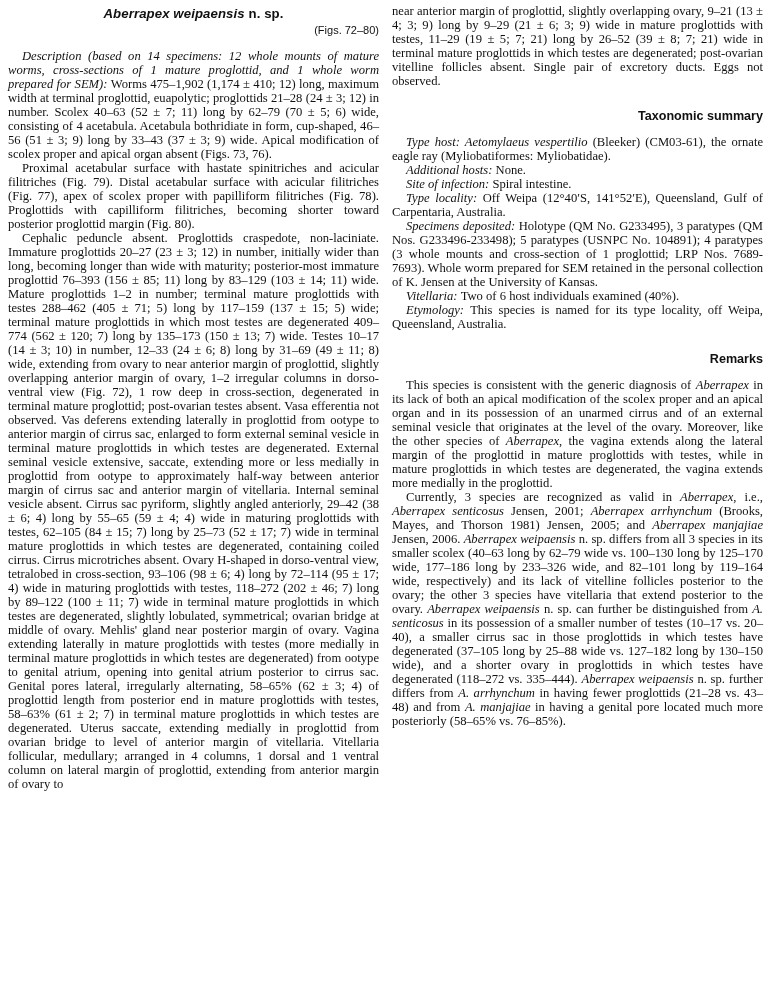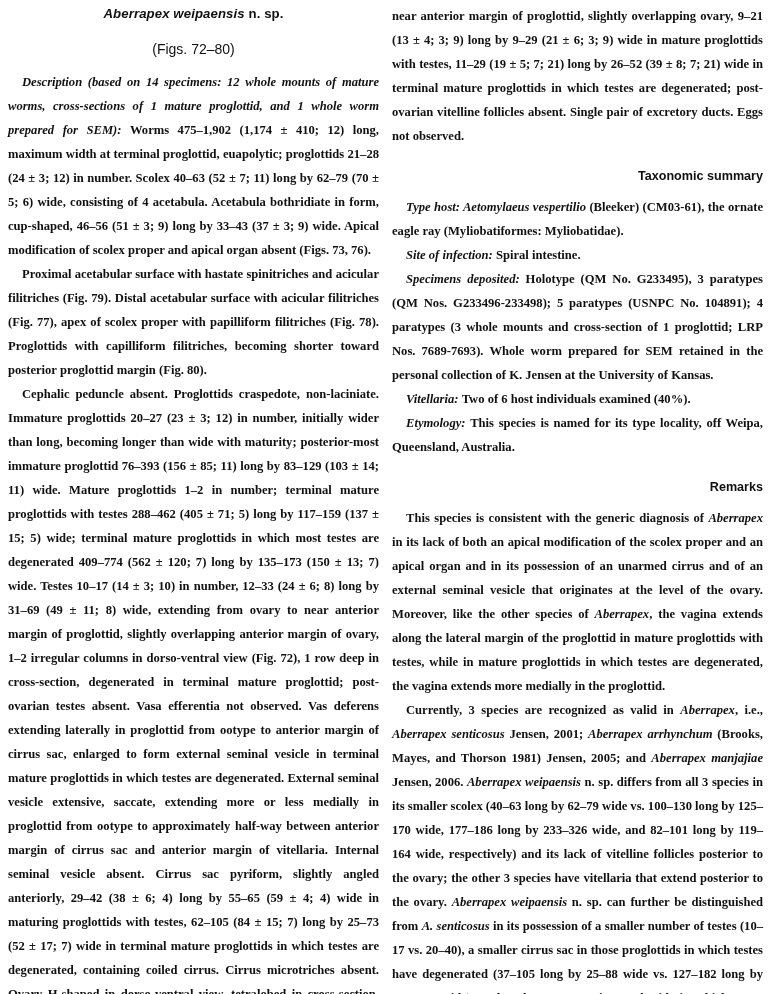--- a/index.html
+++ b/index.html
@@ -26,29 +26,29 @@
     text-align: center;
     margin: 2px 0 13px 0;
   }
   .species-title {
     font-size: 13.2px;
     font-weight: bold;
     letter-spacing: 0.1px;
   }
   .species-title .sp-name { font-style: italic; }
   .figs {
-    font-size: 14px;
-    margin-top: 20px;
+    font-size: 11px;
+    margin-top: 3px;
+    text-align: right;
   }
   .body-text {
     font-family: "Liberation Serif", serif;
     font-size: 12.6px;
-    line-height: 24px;
+    line-height: 14px;
     text-align: justify;
-    font-weight: bold;
   }
   .body-text p { margin: 0; text-indent: 14px; }
   .body-text p.no-indent { text-indent: 0; }
   .it { font-style: italic; }
   .section-heading {
     font-family: "Liberation Sans", sans-serif;
     font-size: 12.6px;
     font-weight: bold;
     margin: 21px 0 12px 0;
     text-align: right;
@@ -73,21 +73,23 @@
   </div>
 
   <div class="col">
     <div class="body-text">
         <p class="no-indent"><span>near anterior margin of proglottid, slightly overlapping ovary, 9–21 (13 ± 4; 3; 9) long by 9–29 (21 ± 6; 3; 9) wide in mature proglottids with testes, 11–29 (19 ± 5; 7; 21) long by 26–52 (39 ± 8; 7; 21) wide in terminal mature proglottids in which testes are degenerated; post-ovarian vitelline follicles absent. Single pair of excretory ducts. Eggs not observed.</span></p>
       </div>
 
     <div class="section-heading">Taxonomic summary</div>
     <div class="body-text">
         <p><span class="it">Type host: Aetomylaeus vespertilio </span><span>(Bleeker) (CM03-61), the ornate eagle ray (Myliobatiformes: Myliobatidae).</span></p>
+        <p><span class="it">Additional hosts: </span><span>None.</span></p>
         <p><span class="it">Site of infection: </span><span>Spiral intestine.</span></p>
+        <p><span class="it">Type locality: </span><span>Off Weipa (12°40′S, 141°52′E), Queensland, Gulf of Carpentaria, Australia.</span></p>
         <p><span class="it">Specimens deposited: </span><span>Holotype (QM No. G233495), 3 paratypes (QM Nos. G233496-233498); 5 paratypes (USNPC No. 104891); 4 paratypes (3 whole mounts and cross-section of 1 proglottid; LRP Nos. 7689-7693). Whole worm prepared for SEM retained in the personal collection of K. Jensen at the University of Kansas.</span></p>
         <p><span class="it">Vitellaria: </span><span>Two of 6 host individuals examined (40%).</span></p>
         <p><span class="it">Etymology: </span><span>This species is named for its type locality, off Weipa, Queensland, Australia.</span></p>
       </div>
 
     <div class="section-heading">Remarks</div>
     <div class="body-text">
         <p><span>This species is consistent with the generic diagnosis of </span><span class="it">Aberrapex</span><span> in its lack of both an apical modification of the scolex proper and an apical organ and in its possession of an unarmed cirrus and of an external seminal vesicle that originates at the level of the ovary. Moreover, like the other species of </span><span class="it">Aberrapex</span><span>, the vagina extends along the lateral margin of the proglottid in mature proglottids with testes, while in mature proglottids in which testes are degenerated, the vagina extends more medially in the proglottid.</span></p>
         <p><span>Currently, 3 species are recognized as valid in </span><span class="it">Aberrapex</span><span>, i.e., </span><span class="it">Aberrapex senticosus</span><span> Jensen, 2001; </span><span class="it">Aberrapex arrhynchum</span><span> (Brooks, Mayes, and Thorson 1981) Jensen, 2005; and </span><span class="it">Aberrapex manjajiae</span><span> Jensen, 2006. </span><span class="it">Aberrapex weipaensis</span><span> n. sp. differs from all 3 species in its smaller scolex (40–63 long by 62–79 wide vs. 100–130 long by 125–170 wide, 177–186 long by 233–326 wide, and 82–101 long by 119–164 wide, respectively) and its lack of vitelline follicles posterior to the ovary; the other 3 species have vitellaria that extend posterior to the ovary. </span><span class="it">Aberrapex weipaensis</span><span> n. sp. can further be distinguished from </span><span class="it">A. senticosus</span><span> in its possession of a smaller number of testes (10–17 vs. 20–40), a smaller cirrus sac in those proglottids in which testes have degenerated (37–105 long by 25–88 wide vs. 127–182 long by 130–150 wide), and a shorter ovary in proglottids in which testes have degenerated (118–272 vs. 335–444). </span><span class="it">Aberrapex weipaensis</span><span> n. sp. further differs from </span><span class="it">A. arrhynchum</span><span> in having fewer proglottids (21–28 vs. 43–48) and from </span><span class="it">A. manjajiae</span><span> in having a genital pore located much more posteriorly (58–65% vs. 76–85%).</span></p>
       </div>

